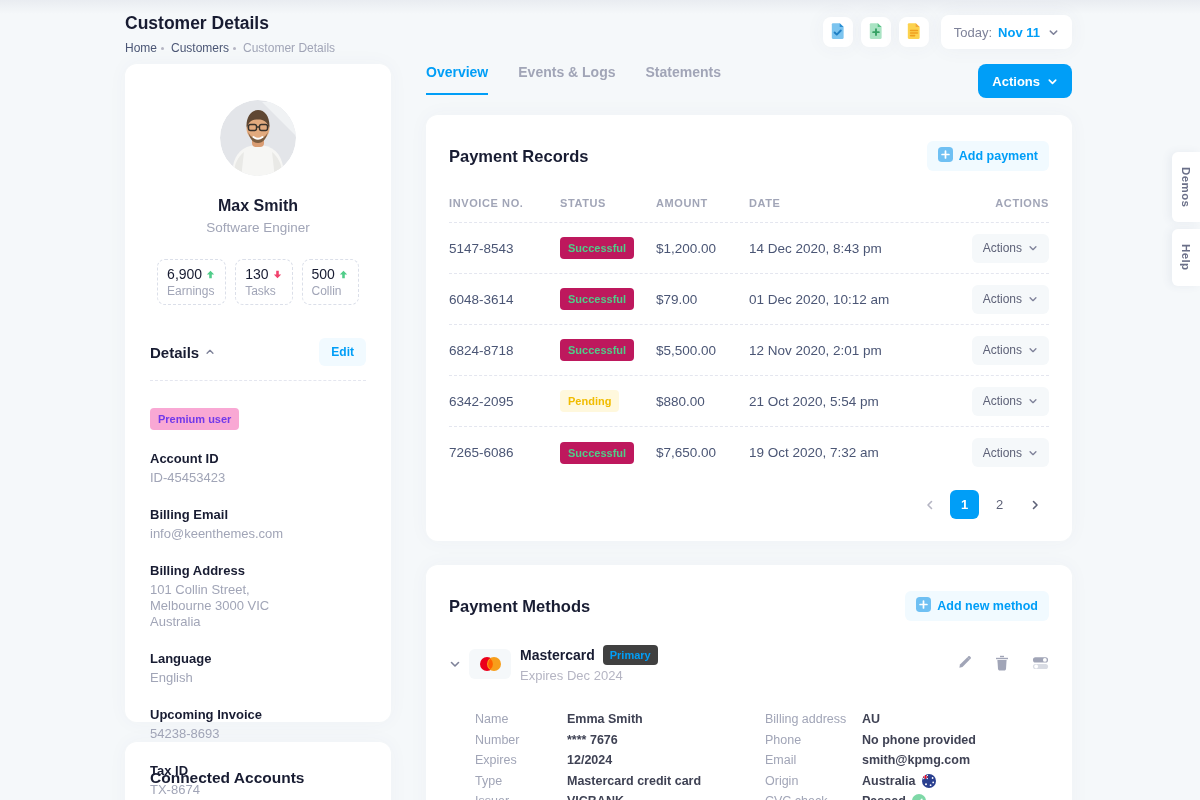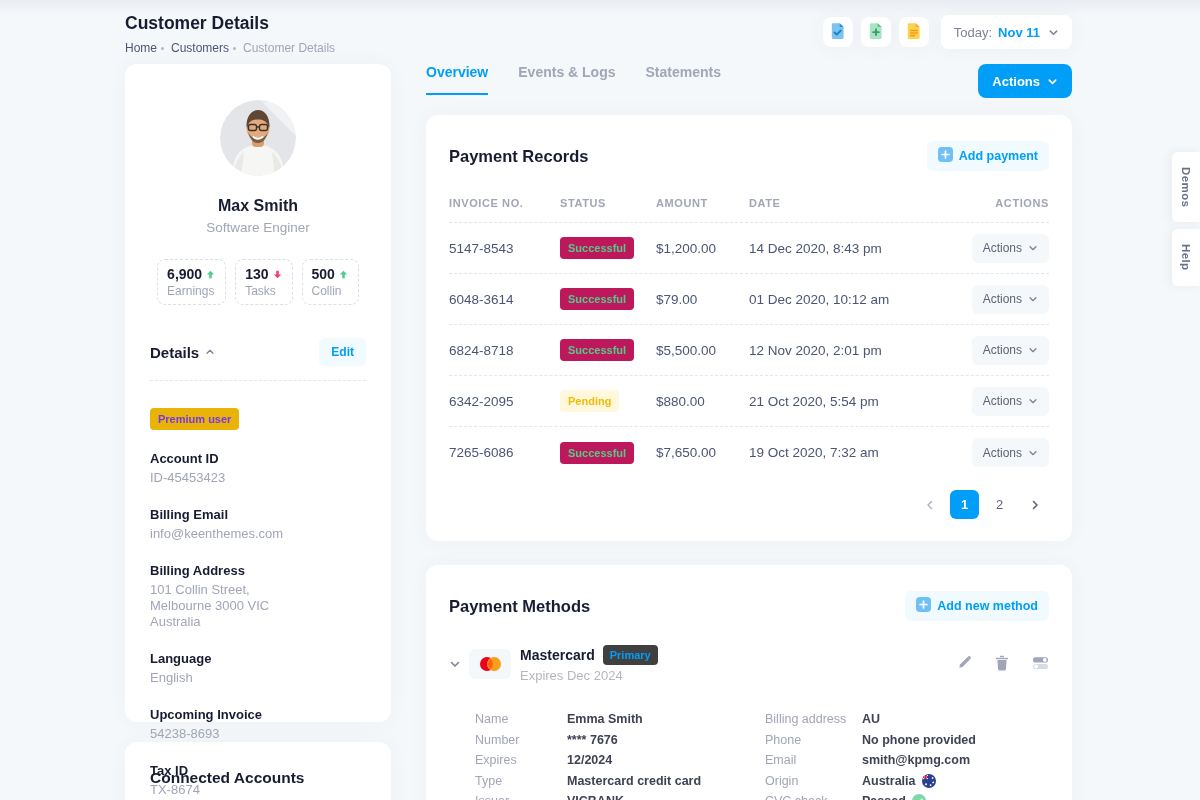--- a/index.html
+++ b/index.html
@@ -36,32 +36,32 @@
   
   .left-col { position:absolute; left:125px; top:64px; width:266px; }
   .profile-card { height:658px; padding:36px 25px 0; }
   .profile-top { text-align:center; }
   .avatar { width:76px; height:76px; border-radius:50%; display:inline-block; overflow:hidden; }
   .p-name { margin-top:17px; font-size:16px; font-weight:700; color:#181c32; }
   .p-role { margin-top:5px; font-size:13.5px; color:#a1a5b7; }
   .stats { margin-top:24px; display:flex; justify-content:center; gap:9px; }
   .stat-box { border:1px dashed #dbdfe9; border-radius:8px; padding:6px 9px; text-align:left; min-width:56px; }
   .stat-top { display:flex; align-items:center; gap:3px; }
-  .stat-value { font-size:14px; font-weight:700; color:#181c32; }
+  .stat-value { font-size:14px; font-weight:400; color:#181c32; }
   .stat-arrow { display:flex; }
   .stat-label { margin-top:2px; font-size:12px; color:#a1a5b7; }
 
   .details-head { margin-top:33px; display:flex; align-items:center; justify-content:space-between; }
   .details-title-wrap { display:flex; align-items:center; gap:6px; cursor:pointer; }
   .details-title { font-size:15px; font-weight:700; color:#181c32; }
   .details-head .chev { display:flex; color:#7e8299; }
   .edit-btn { border:none; background:#f1faff; color:#009ef7; font-size:12px; font-weight:600;
     border-radius:6px; padding:7px 12px; cursor:pointer; font-family:inherit; }
   .dashed-sep { margin-top:14px; border-bottom:1px dashed #e4e6ef; }
-  .premium-badge { display:inline-block; margin-top:27px; background:#eab308; color:#7239ea;
+  .premium-badge { display:inline-block; margin-top:27px; background:#f9a8d4; color:#7239ea;
     font-size:11px; font-weight:700; padding:5px 8px; border-radius:4px; }
   .field { margin-top:21px; }
   .f-label { font-size:13px; font-weight:700; color:#181c32; }
   .f-value { margin-top:4px; font-size:13px; color:#a1a5b7; white-space:pre-line; line-height:16px; }
 
   .connected-card { margin-top:20px; height:140px; padding:27px 25px; }
   .connected-title { font-size:15.5px; font-weight:700; color:#181c32; }
 
   
   .right-col { position:absolute; left:426px; top:64px; width:646px; }

